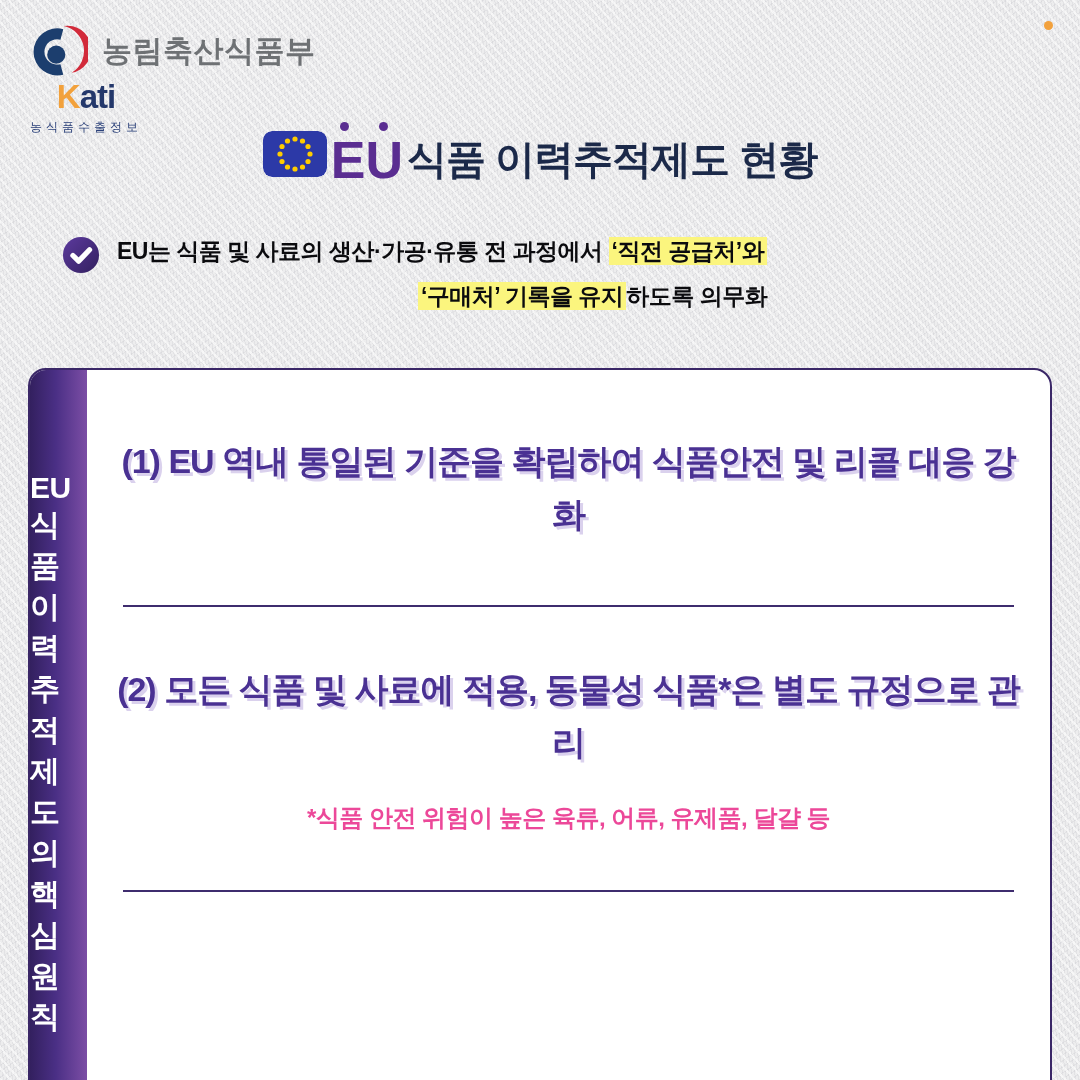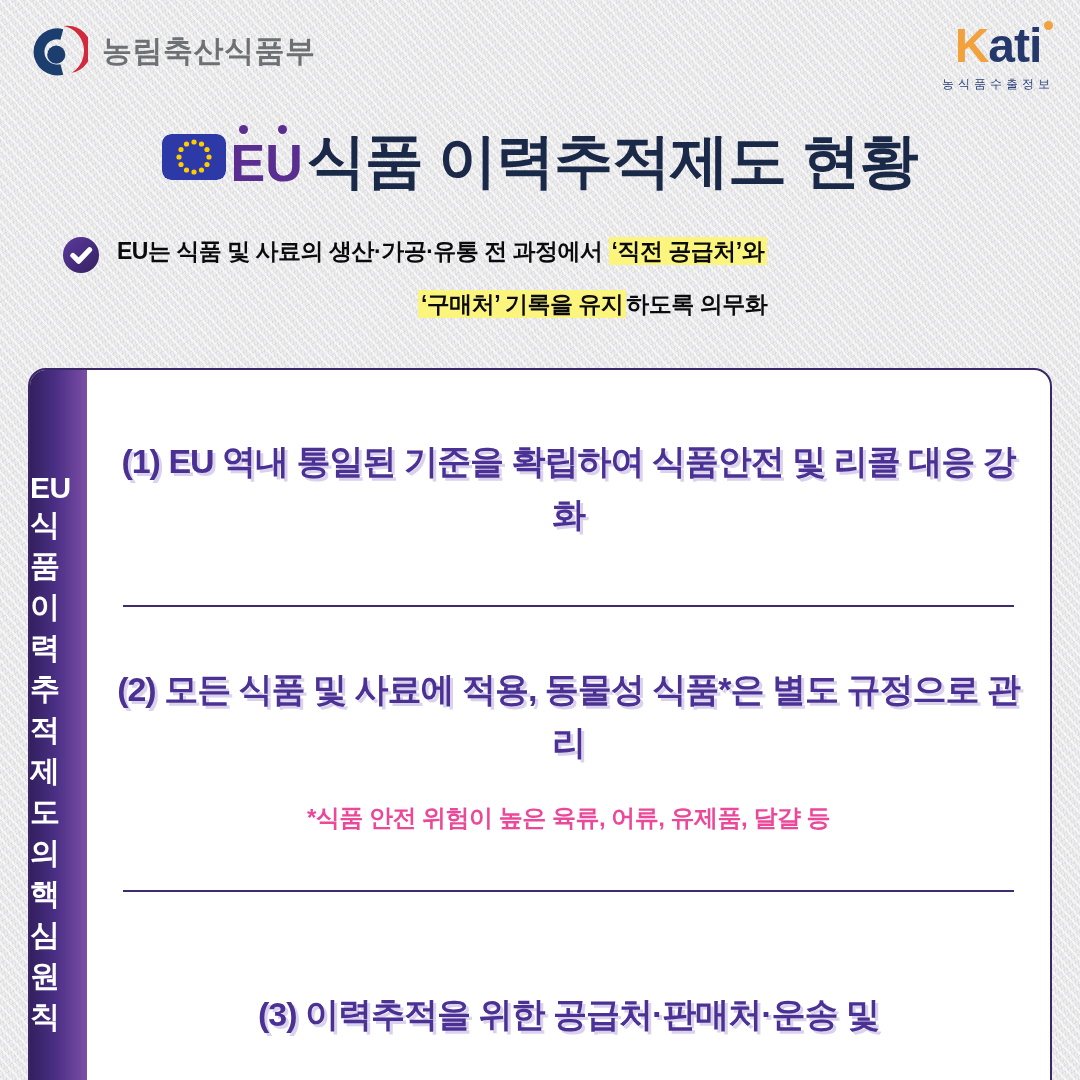--- a/index.html
+++ b/index.html
@@ -9,45 +9,45 @@
   .canvas {
     position:relative; width:1080px; height:1080px; overflow:hidden;
     background-color:#ededee;
     background-image:
       repeating-linear-gradient(48deg,  rgba(255,255,255,.55) 0 2px, rgba(0,0,0,0) 2px 7px),
       repeating-linear-gradient(-33deg, rgba(197,197,203,.28) 0 1px, rgba(0,0,0,0) 1px 5px),
       repeating-linear-gradient(81deg,  rgba(178,178,186,.18) 0 1px, rgba(0,0,0,0) 1px 3px);
   }
 
   
-  .topbar { position:absolute; top:22px; left:30px; right:26px; display:flex; justify-content:space-between; align-items:flex-start; }
+  .topbar { position:absolute; top:22px; left:30px; right:26px; display:flex; justify-content:space-between; align-items:flex-start;flex-direction:column; }
   .mafra { display:flex; align-items:center; gap:14px; }
   .mafra-symbol { width:58px; height:58px; }
   .mafra-name { font-size:30px; font-weight:600; color:#6e7174; letter-spacing:.5px; }
 
   .kati { display:flex; flex-direction:column; align-items:center; }
-  .kati-word { position:relative; font-size:48px; font-weight:800; color:#24386b; line-height:1; letter-spacing:-1px; }
+  .kati-word { position:relative; font-size:33px; font-weight:800; color:#24386b; line-height:1; letter-spacing:-1px; }
   .kati-word::first-letter { color:#f2a13c; }
   .kati-idot { position:absolute; right:1px; top:-1px; width:9px; height:9px; border-radius:50%; background:#f2a13c; }
   .kati-sub { margin-top:6px; font-size:12px; font-weight:400; color:#2a4079; letter-spacing:4px; white-space:nowrap; }
 
   
   .titlerow { position:absolute; top:122px; left:0; width:100%; display:flex; justify-content:center; align-items:center; gap:4px; }
   .euflag { width:64px; height:46px; border-radius:9px; display:block; }
   .eu-wrap { position:relative; padding-top:12px; }
   .eu-text { font-size:52px; font-weight:900; color:#5a2d91; letter-spacing:0px; line-height:1; }
   .eu-dot { position:absolute; width:9px; height:9px; border-radius:50%; background:#5a2d91; top:0; }
   .eu-dot.d1 { left:9px; } .eu-dot.d2 { left:48px; }
-  .main-title { padding-top:10px; font-size:59px; font-weight:900; color:#1b2949; letter-spacing:-1px; line-height:1; }
+  .main-title { padding-top:10px; font-size:40px; font-weight:900; color:#1b2949; letter-spacing:-1px; line-height:1; }
 
   
   .intro { position:absolute; top:234px; left:62px; right:30px; display:flex; gap:17px; }
   .check-icon { flex:0 0 38px; width:38px; height:38px; margin-top:2px; }
   .intro-text { font-size:23px; font-weight:800; color:#0b0b0e; line-height:1.52; letter-spacing:-0.5px;text-align:right; }
-  .intro-line2 { margin-left:-15px; margin-top:18px; }
+  .intro-line2 { margin-left:-15px; margin-top:10px; }
   .hl { background:#fbf57e; padding:1px 3px; }
 
   
   .card {
     position:absolute; left:28px; top:368px; width:1024px; height:772px;
     background:#ffffff; border:2px solid #3a2767; border-radius:18px;
     display:flex; flex-direction:row; overflow:hidden;
   }
   .card-header {
     flex:0 0 57px; display:flex; align-items:center; justify-content:center;
@@ -137,18 +137,17 @@
       <div class="sect s1">
         <div class="principle">(1) EU 역내 통일된 기준을 확립하여 식품안전 및 리콜 대응 강화</div>
       </div>
       <div class="divider"></div>
       <div class="sect s2">
         <div class="principle">(2) 모든 식품 및 사료에 적용, 동물성 식품*은 별도 규정으로 관리</div>
         <div class="note">*식품 안전 위험이 높은 육류, 어류, 유제품, 달걀 등</div>
       </div>
       <div class="divider"></div>
       <div class="sect s3">
-        <div class="principle">(3) 이력추적을 위한 공급처·판매처·운송 및</div>
       </div>
     </div>
   </div>
 
 </div>
 
 </body></html>

